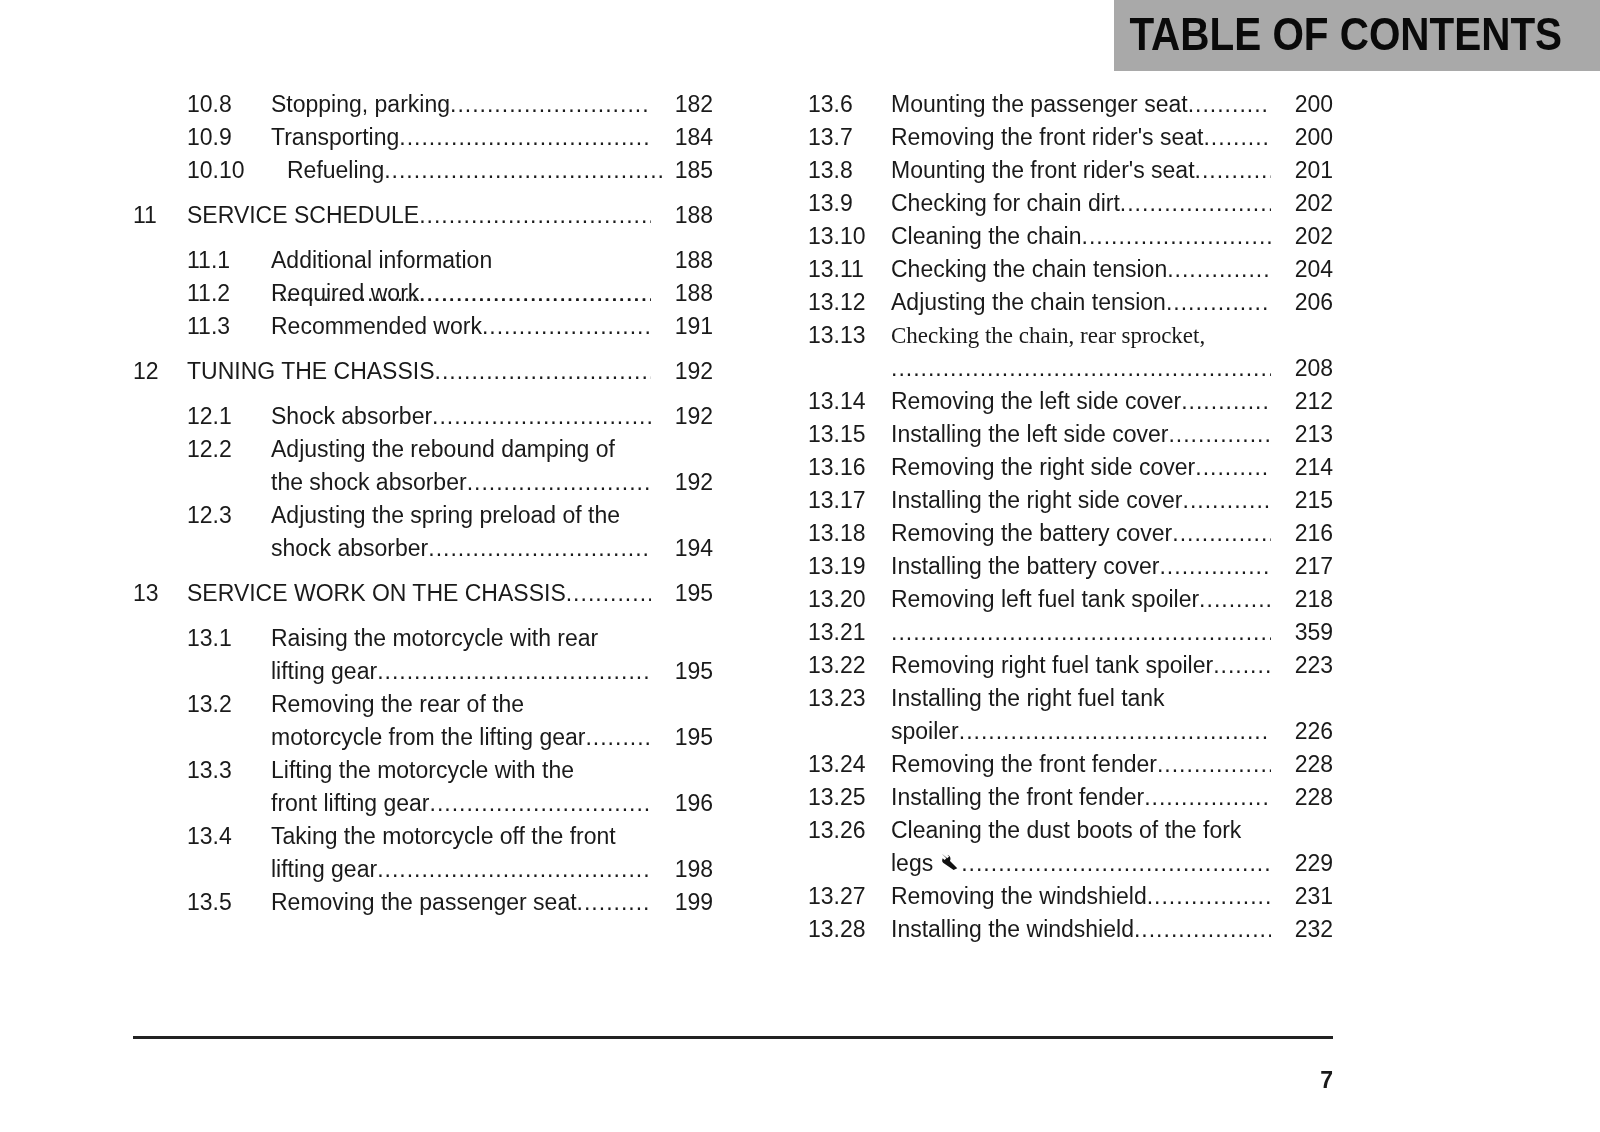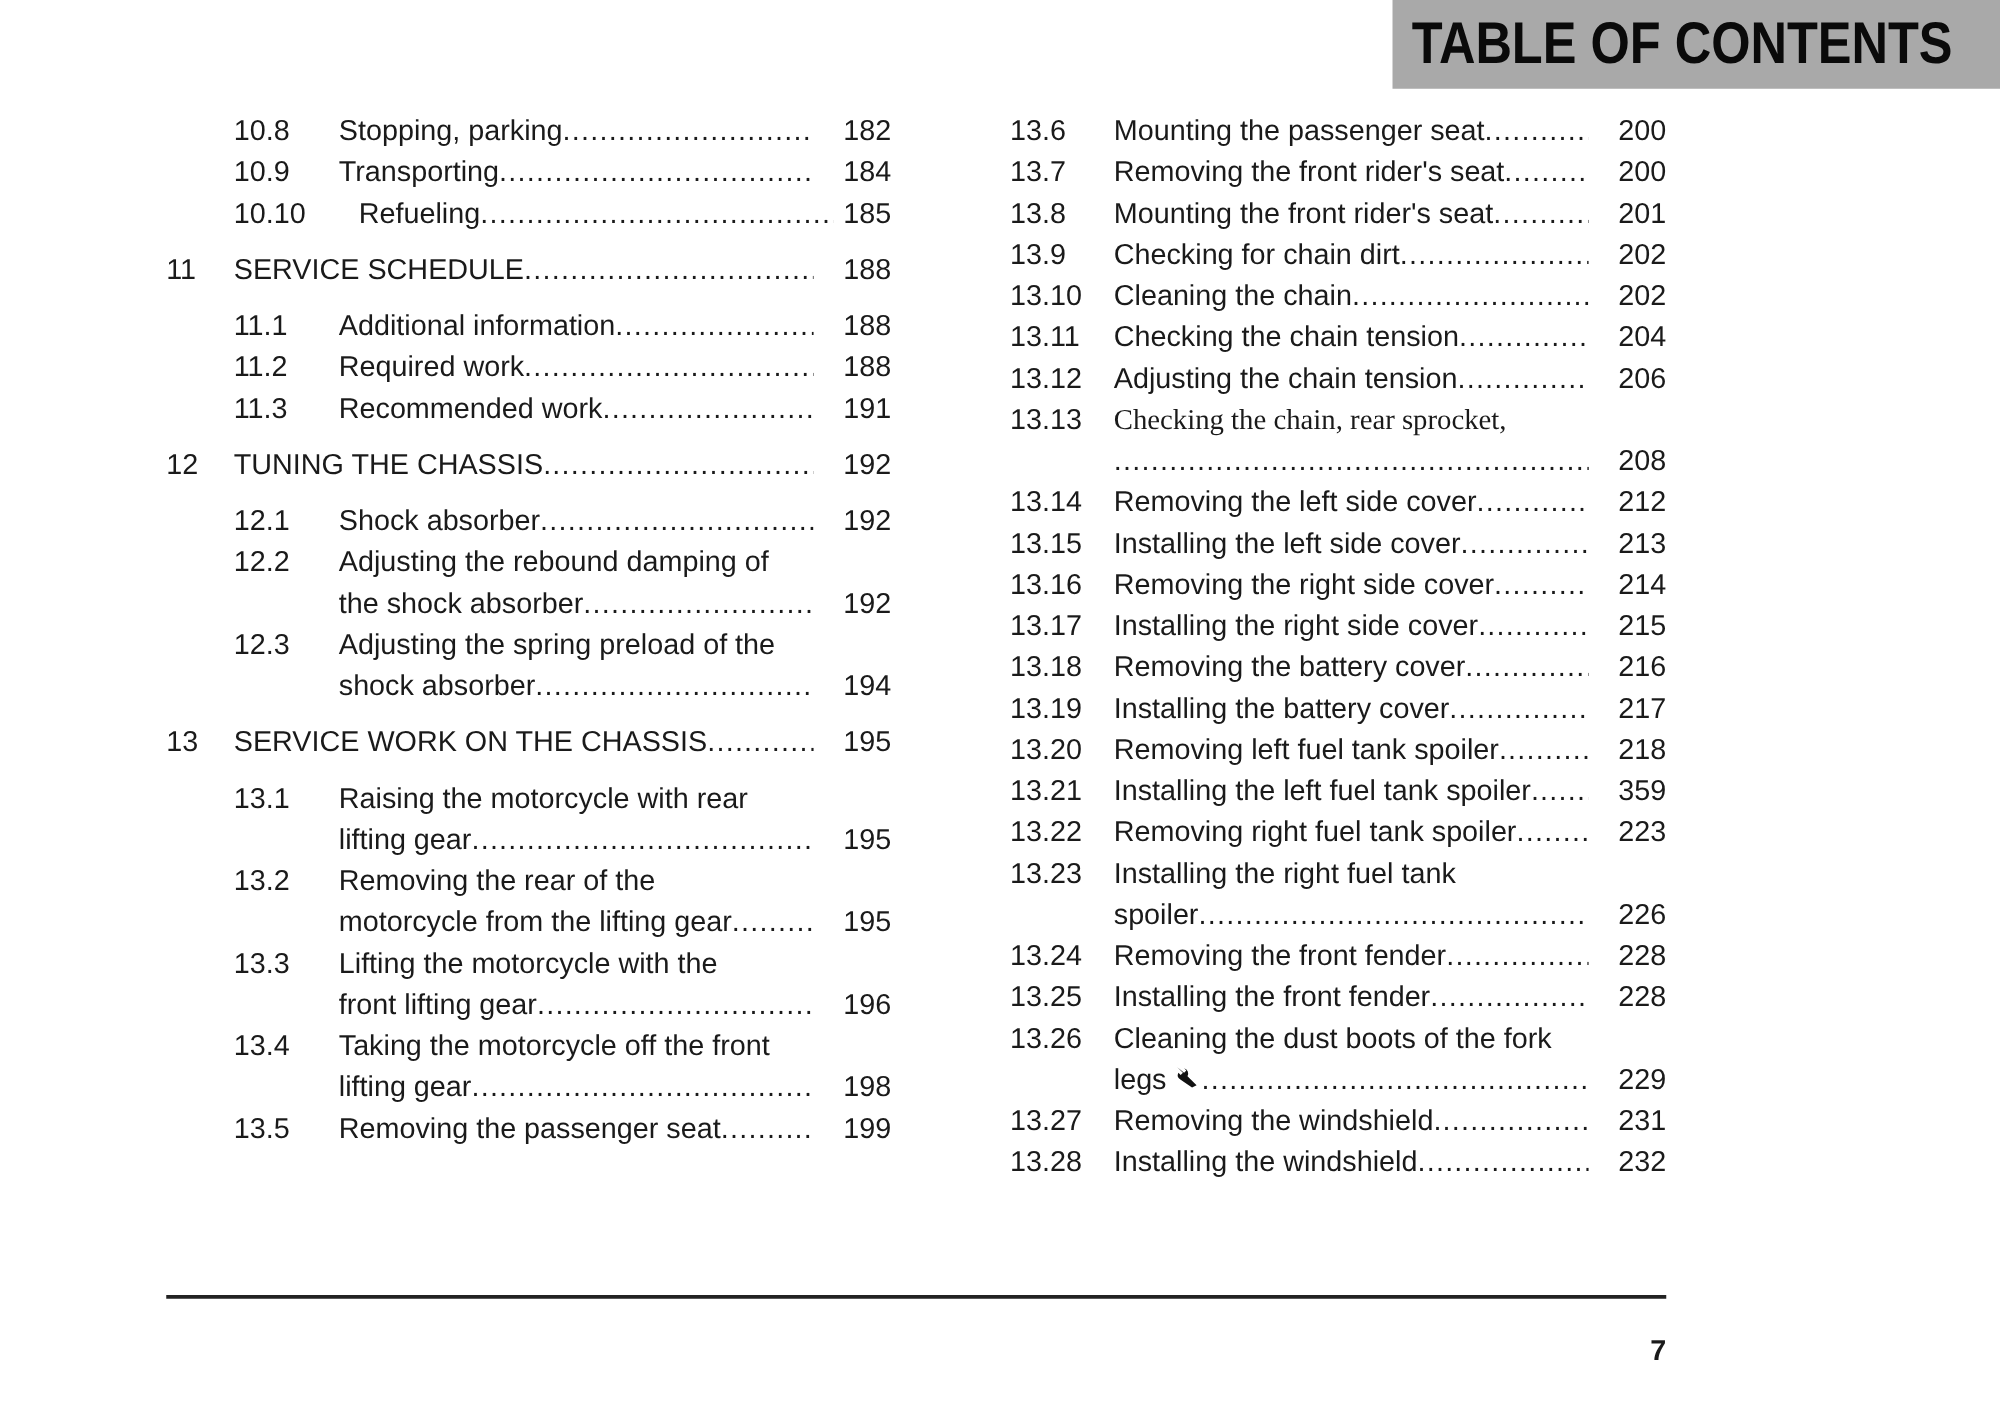--- a/index.html
+++ b/index.html
@@ -58,21 +58,21 @@
     <div class="entry chapter">
       <span class="num" style="left: 0px;">11</span>
       <div class="lead title" style="left: 54px; width: 464px;">
         <span class="txt">SERVICE SCHEDULE</span>
         <span class="dots"> ........................................................................................................................................................................................................</span>
       </div>
       <span class="page" style="left: 518px; width: 62px;">188</span>
     </div>
     <div class="entry">
       <span class="num" style="left: 54px;">11.1</span>
-      <div class="lead title" style="left: 138px; width: 380px;">
+      <div class="lead title" style="left: 138px; width: 380px; flex-direction: column;">
         <span class="txt">Additional information</span>
         <span class="dots"> ........................................................................................................................................................................................................</span>
       </div>
       <span class="page" style="left: 518px; width: 62px;">188</span>
     </div>
     <div class="entry">
       <span class="num" style="left: 54px;">11.2</span>
       <div class="lead title" style="left: 138px; width: 380px;">
         <span class="txt">Required work</span>
         <span class="dots"> ........................................................................................................................................................................................................</span>
@@ -291,21 +291,20 @@
       <span class="num" style="left: 0px;">13.20</span>
       <div class="lead title" style="left: 83px; width: 380px;">
         <span class="txt">Removing left fuel tank spoiler</span>
         <span class="dots"> ........................................................................................................................................................................................................</span>
       </div>
       <span class="page" style="left: 463px; width: 62px;">218</span>
     </div>
     <div class="entry">
       <span class="num" style="left: 0px;">13.21</span>
       <div class="lead title" style="left: 83px; width: 380px;">
-        <span class="txt">Installing the left fuel tank spoiler</span>
         <span class="dots"> ........................................................................................................................................................................................................</span>
       </div>
       <span class="page" style="left: 463px; width: 62px;">359</span>
     </div>
     <div class="entry">
       <span class="num" style="left: 0px;">13.22</span>
       <div class="lead title" style="left: 83px; width: 380px;">
         <span class="txt">Removing right fuel tank spoiler</span>
         <span class="dots"> ........................................................................................................................................................................................................</span>
       </div>

